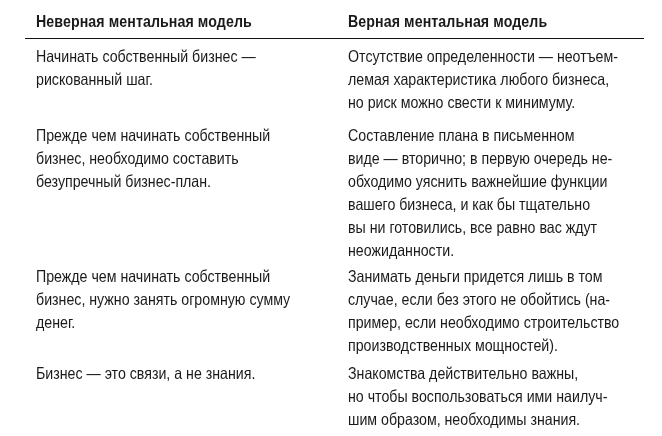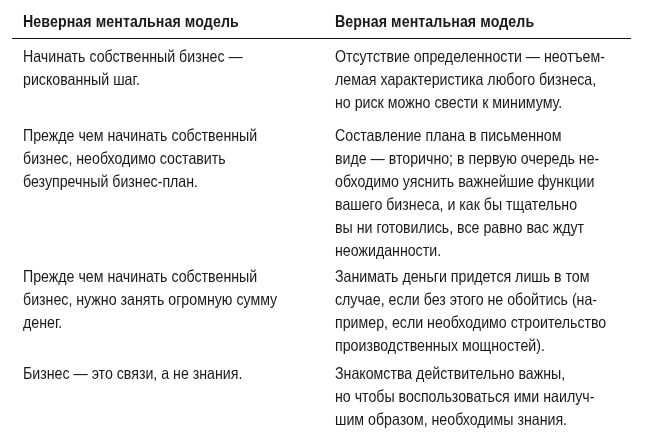--- a/index.html
+++ b/index.html
@@ -10,21 +10,21 @@
     body {
       width: 662px;
       height: 436px;
       position: relative;
       overflow: hidden;
       color: #1a1a1a;
       font-family: "Liberation Sans", sans-serif;
     }
     .table {
       position: absolute;
-      left: 12px;
+      left: 25px;
       top: 0;
       width: 619px;
     }
     .header-row {
       position: relative;
       height: 38px;
       border-bottom: 1.5px solid #111111;
     }
     .hcell {
       position: absolute;

